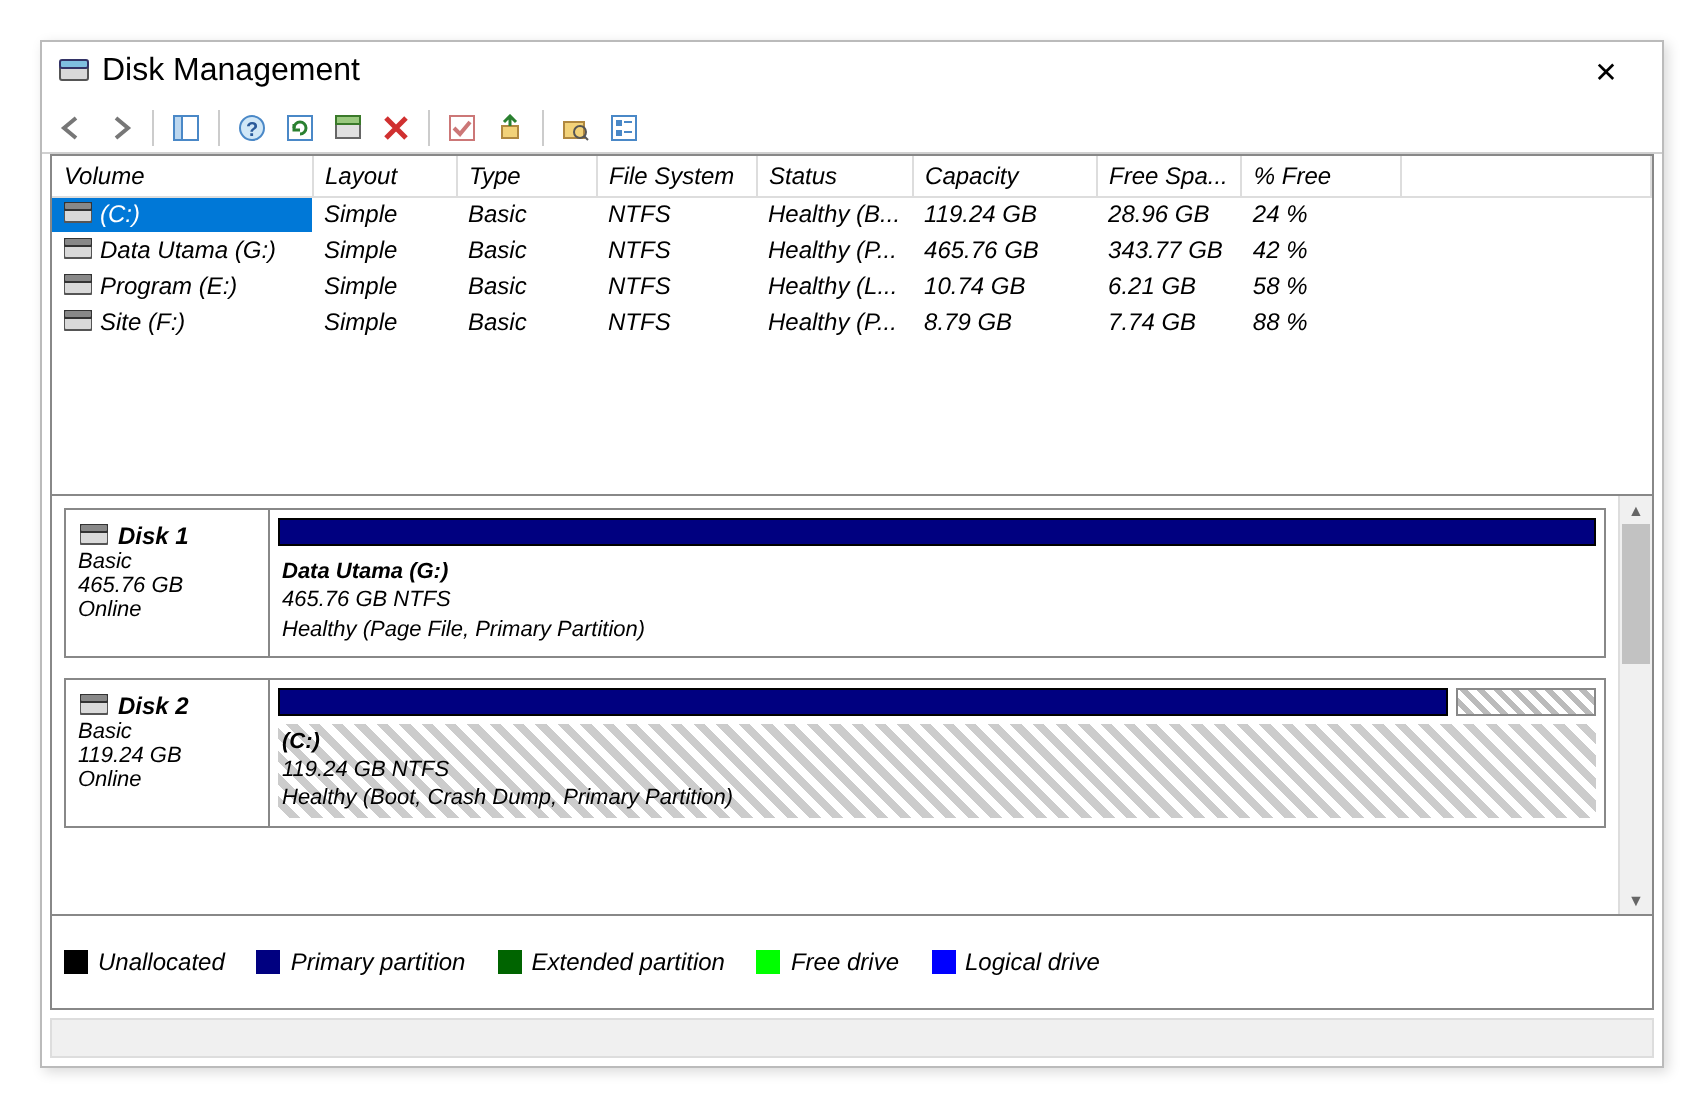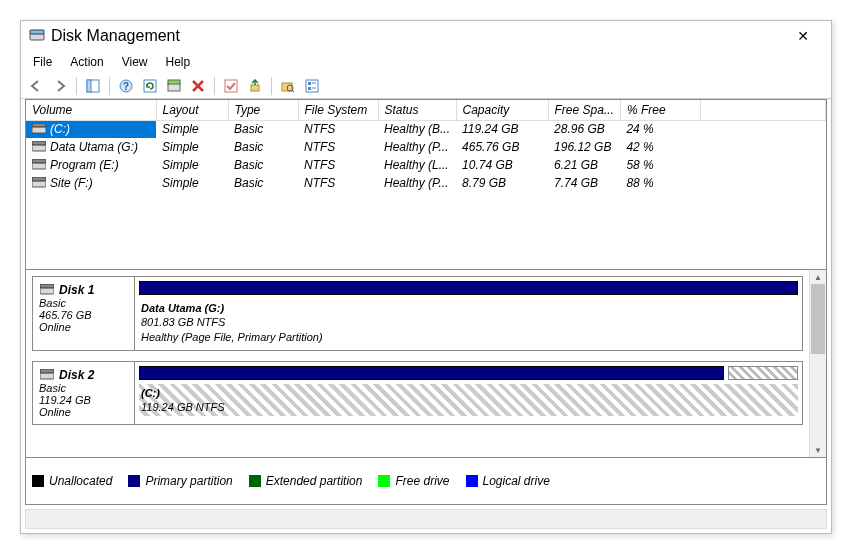--- a/index.html
+++ b/index.html
@@ -90,26 +90,20 @@
     <span class="icon">
       <svg width="16" height="16" viewBox="0 0 16 16">
           <rect x="1" y="5" width="14" height="7" rx="1" fill="#d9d9d9" stroke="#555"></rect>
           <rect x="1" y="2" width="14" height="4" rx="1" fill="#7fbfe0" stroke="#336"></rect>
         </svg>
     </span>
     <span class="title">Disk Management</span>
     <span class="close">✕</span>
   </div>
 
-  <div class="menubar">
-    <span class="menu-item">File</span>
-    <span class="menu-item">Action</span>
-    <span class="menu-item">View</span>
-    <span class="menu-item">Help</span>
-  </div>
 
   <div class="toolbar">
     <div class="tb-btn">
         <svg width="14" height="14" viewBox="0 0 14 14">
           <path d="M9 2 L3 7 L9 12" fill="none" stroke="#777" stroke-width="2"></path>
         </svg>
       </div>
     <div class="tb-btn">
         <svg width="14" height="14" viewBox="0 0 14 14">
           <path d="M5 2 L11 7 L5 12" fill="none" stroke="#777" stroke-width="2"></path>
@@ -227,21 +221,21 @@
                     </svg>
                   </span>
                   <span>Data Utama (G:)</span>
                 </span>
               </td>
               <td>Simple</td>
               <td>Basic</td>
               <td>NTFS</td>
               <td>Healthy (P...</td>
               <td>465.76 GB</td>
-              <td>196.12 GB</td>
+              <td>343.77 GB</td>
               <td>42 %</td>
               <td></td>
             </tr>
             <tr class="vol-row">
               <td>
                 <span class="vol-cell-name">
                   <span class="vol-icon">
                     <svg width="14" height="12" viewBox="0 0 14 12">
                       <rect x="0" y="3" width="14" height="7" rx="1" fill="#d9d9d9" stroke="#555"></rect>
                       <rect x="0" y="0" width="14" height="4" rx="1" fill="#888" stroke="#333"></rect>
@@ -298,21 +292,21 @@
                 <span>Disk 1</span>
               </div>
               <div>Basic</div>
               <div>465.76 GB</div>
               <div>Online</div>
             </div>
             <div class="disk-right">
               <div class="partition-bar"></div>
               <div class="partition-text " style="padding:2px;">
                 <div class="pt-title">Data Utama  (G:)</div>
-                <div>801.83 GB NTFS</div>
+                <div>465.76 GB NTFS</div>
                 <div>Healthy (Page File, Primary Partition)</div>
               </div>
             </div>
           </div>
           <div class="disk-block">
             <div class="disk-left">
               <div class="disk-title">
                 <span class="disk-icon">
                   <svg width="14" height="12" viewBox="0 0 14 12">
                     <rect x="0" y="3" width="14" height="7" rx="1" fill="#d9d9d9" stroke="#555"></rect>
@@ -326,20 +320,21 @@
               <div>Online</div>
             </div>
             <div class="disk-right">
               <div class="partition-bar with-unalloc">
                 <div class="pp"></div>
                 <div class="ua"></div>
               </div>
               <div class="partition-text hatched" style="padding:2px;">
                 <div class="pt-title">(C:)</div>
                 <div>119.24 GB NTFS</div>
+                <div>Healthy (Boot, Crash Dump, Primary Partition)</div>
               </div>
             </div>
           </div>
         </div>
       <div class="scrollbar-right">
         <div class="arrow up">▲</div>
         <div class="thumb"></div>
         <div class="arrow dn">▼</div>
       </div>
     </div>

